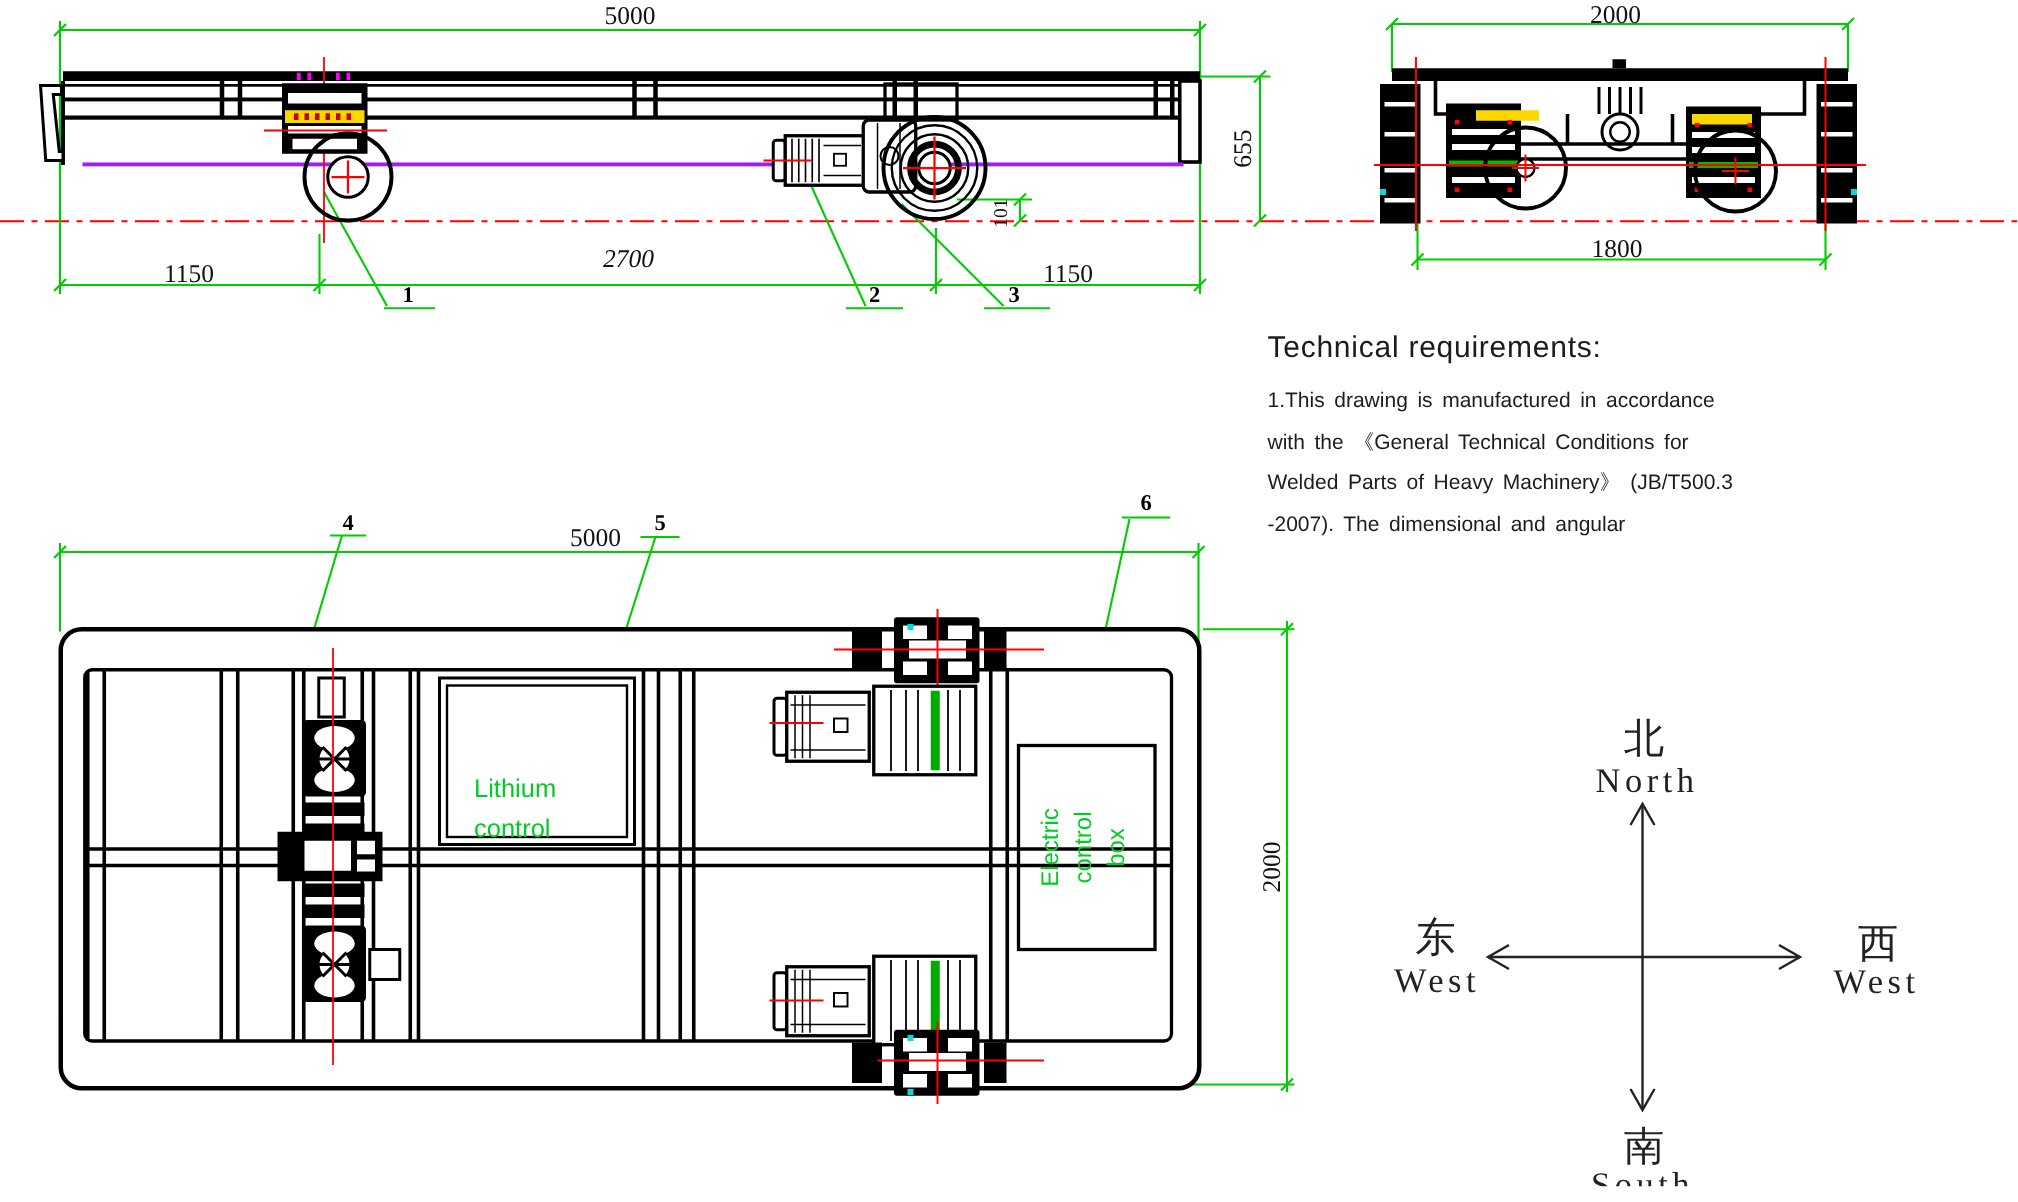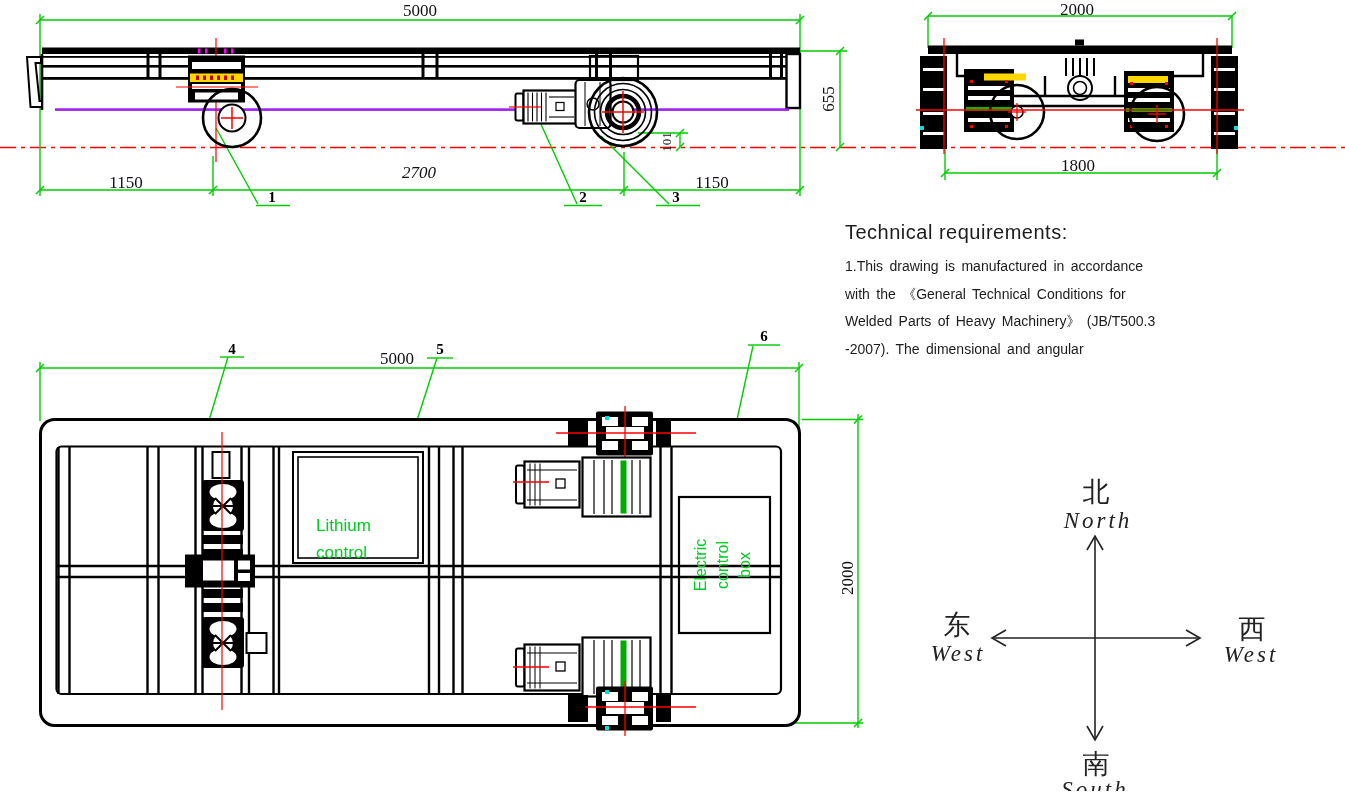--- a/index.html
+++ b/index.html
@@ -8,21 +8,21 @@
   .abs{position:absolute;}
   svg{position:absolute;left:0;top:0;}
   .dim{font-family:"Liberation Serif",serif;font-size:17px;color:#111;text-align:center;white-space:nowrap;}
   .dim-v{transform:rotate(-90deg);transform-origin:center center;}
   .callout{font-family:"Liberation Serif",serif;font-size:15px;font-weight:bold;color:#000;text-align:center;}
   .green-label{color:#00cc22;font-size:17px;line-height:27px;white-space:nowrap;}
   .tech{width:490px;color:#1c1c1c;text-align:left;}
   .tech .title{font-size:20px;margin-bottom:9px;letter-spacing:0.5px;}
   .tech .line{font-size:14px;line-height:27.5px;word-spacing:2.5px;}
   .cjk{font-size:27px;color:#222;text-align:center;font-family:"Liberation Serif",serif;}
-  .compass-en{font-family:"Liberation Serif",serif;font-size:23px;letter-spacing:3px;color:#222;text-align:center;white-space:nowrap;font-style:italic;}
+  .compass-en{font-family:"Liberation Serif",serif;font-size:23px;letter-spacing:3px;color:#222;text-align:center;white-space:nowrap;}
 </style>
 </head>
 <body>
 
 <div id="stage">
 
 <svg width="1345" height="801" viewBox="0 0 1345 801">
 
   <g>
     <line x1="0" y1="147.5" x2="1345" y2="147.5" stroke="#ff0000" stroke-width="1.4" stroke-dasharray="16 5 4 5"></line>

